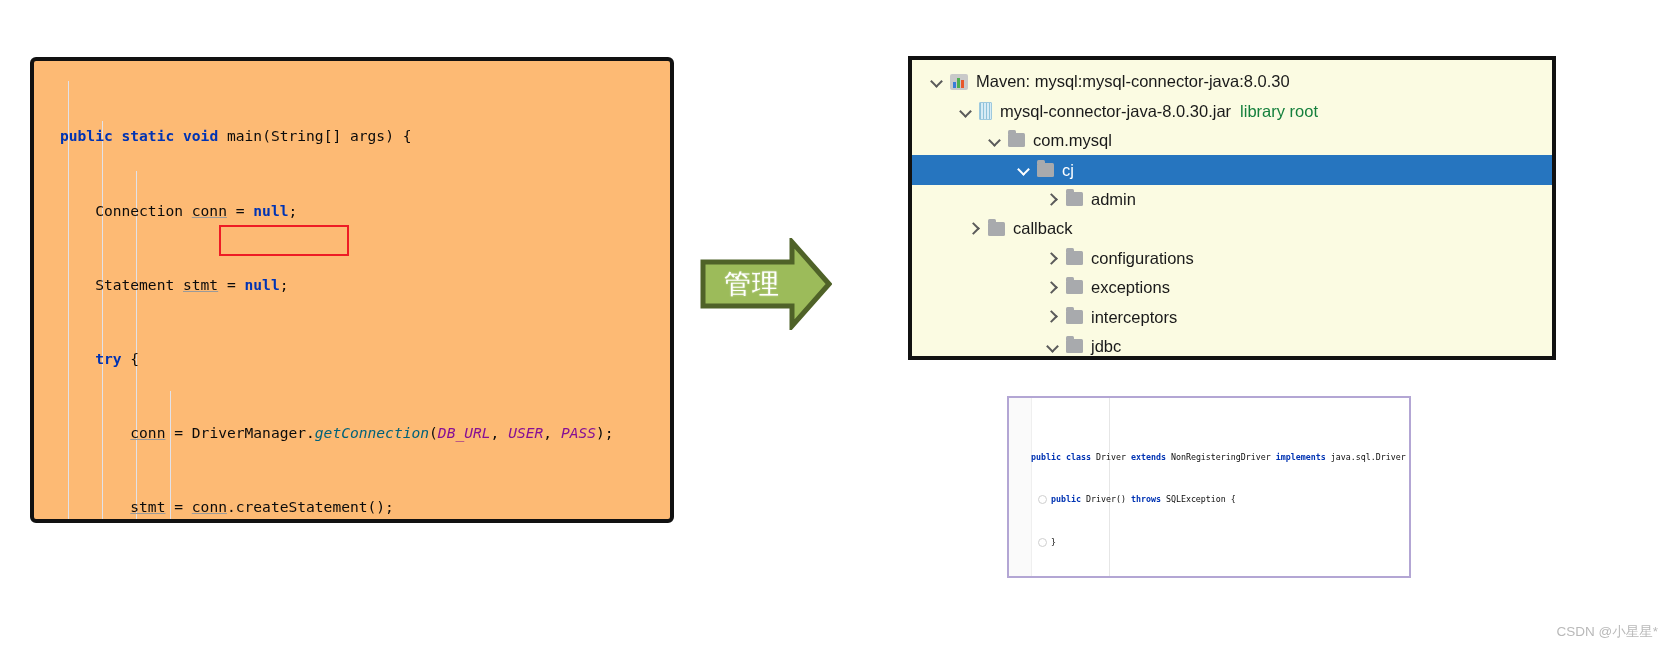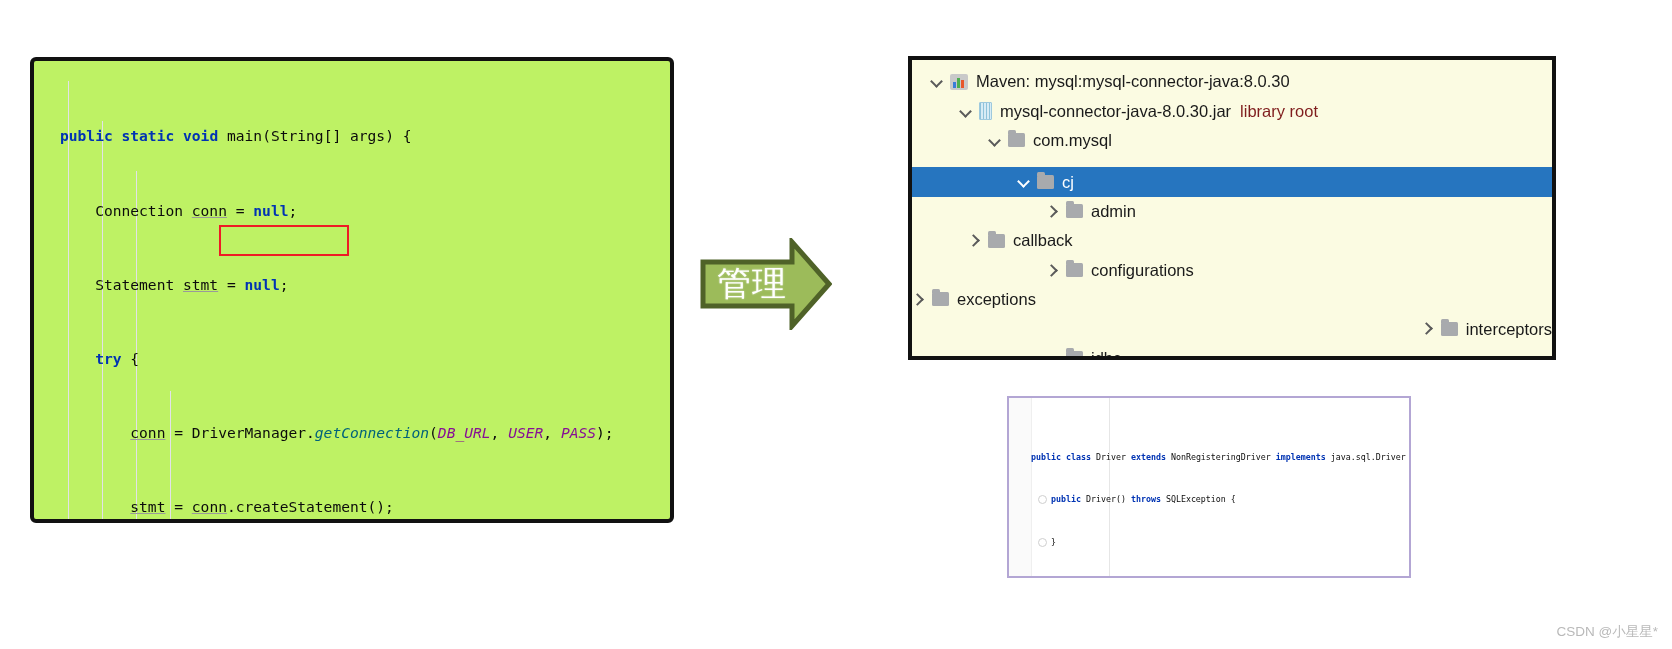--- a/index.html
+++ b/index.html
@@ -6,21 +6,21 @@
   body{
     width:1672px;height:649px;
     background:#ffffff;
     font-family:"Liberation Sans", sans-serif;
     position:relative;
     overflow:hidden;
   }
   
   #left-code-panel{
     position:absolute;left:30px;top:57px;width:636px;height:458px;
-    background:#bef264;
+    background:#fdba74;
     border:4px solid #111111;
     border-radius:6px;
     overflow:hidden;
   }
   #left-code-panel .indent-guides{
     position:absolute;top:0;bottom:0;left:0;right:0;pointer-events:none;
   }
   #left-code-panel .guide{
     position:absolute;top:20px;bottom:0;width:1px;background:#e2e2e8;
   }
@@ -48,40 +48,40 @@
 
   
   #arrow-block{
     position:absolute;left:700px;top:238px;width:132px;height:92px;
   }
   #arrow-block svg{display:block;}
   #arrow-label{
     position:absolute;left:0;top:0;width:104px;height:92px;
     display:flex;align-items:center;justify-content:center;
     font-family:"DejaVu Sans", sans-serif;
-    font-size:34px;
+    font-size:27px;
     color:#ffffff;
     letter-spacing:1px;
     text-shadow:0 0 2px rgba(255,255,255,.6);
   }
 
   
   #maven-panel{
     position:absolute;left:908px;top:56px;width:648px;height:304px;
     background:#fbfbe2;
     border:4px solid #111111;
     box-sizing:border-box;
     overflow:hidden;
     font-size:16.5px;
     color:#1a1a1a;
   }
   .tree-row{
     display:flex;align-items:center;height:29.4px;white-space:nowrap;
   }
-  .tree-row.selected{background:#2675bf;color:#ffffff;margin-top:12px;}
+  .tree-row.selected{background:#2675bf;color:#ffffff;}
   .chev{
     width:13px;height:13px;flex:0 0 auto;margin-right:7px;
     position:relative;
   }
   .chev::before{
     content:"";position:absolute;left:2px;top:2px;
     width:7px;height:7px;
     border-right:2px solid #5a5a5a;border-bottom:2px solid #5a5a5a;
   }
   .chev.down::before{transform:rotate(45deg);}
@@ -103,21 +103,21 @@
     background-image:repeating-linear-gradient(to right,#8fc3da 0 1px,transparent 1px 3px);
   }
   .ficon.maven{
     width:18px;height:16px;background:#c9c9c9;border-radius:2px;overflow:hidden;
   }
   .ficon.maven .b{position:absolute;bottom:2px;width:3px;}
   .ficon.maven .b1{left:3px;height:6px;background:#3b7dd8;}
   .ficon.maven .b2{left:7px;height:10px;background:#4caf50;}
   .ficon.maven .b3{left:11px;height:8px;background:#e8572a;}
   .tree-label{line-height:1;}
-  .tree-sub{color:#7f1d1d;margin-left:9px;}
+  .tree-sub{color:#15803d;margin-left:9px;}
 
   
   #driver-code-panel{
     position:absolute;left:1007px;top:396px;width:404px;height:182px;
     background:#ffffff;
     border:2px solid #b3a6d4;
     box-sizing:border-box;
     overflow:hidden;
   }
   #driver-code-panel .gutter{
@@ -228,26 +228,26 @@
       <div class="tree-row" style="padding-left: 56px;">
         <span class="chev right"></span>
         <span class="ficon folder"></span>
         <span class="tree-label">callback</span>
       </div>
       <div class="tree-row" style="padding-left: 134px;">
         <span class="chev right"></span>
         <span class="ficon folder"></span>
         <span class="tree-label">configurations</span>
       </div>
-      <div class="tree-row" style="">
+      <div class="tree-row" style="padding-left: 134px;">
         <span class="chev right"></span>
         <span class="ficon folder"></span>
         <span class="tree-label">exceptions</span>
       </div>
-      <div class="tree-row" style="padding-left: 134px; justify-content: flex-end;">
+      <div class="tree-row" style="padding-left: 134px;">
         <span class="chev right"></span>
         <span class="ficon folder"></span>
         <span class="tree-label">interceptors</span>
       </div>
       <div class="tree-row" style="padding-left: 134px;">
         <span class="chev down"></span>
         <span class="ficon folder"></span>
         <span class="tree-label">jdbc</span>
       </div>
     </div>

